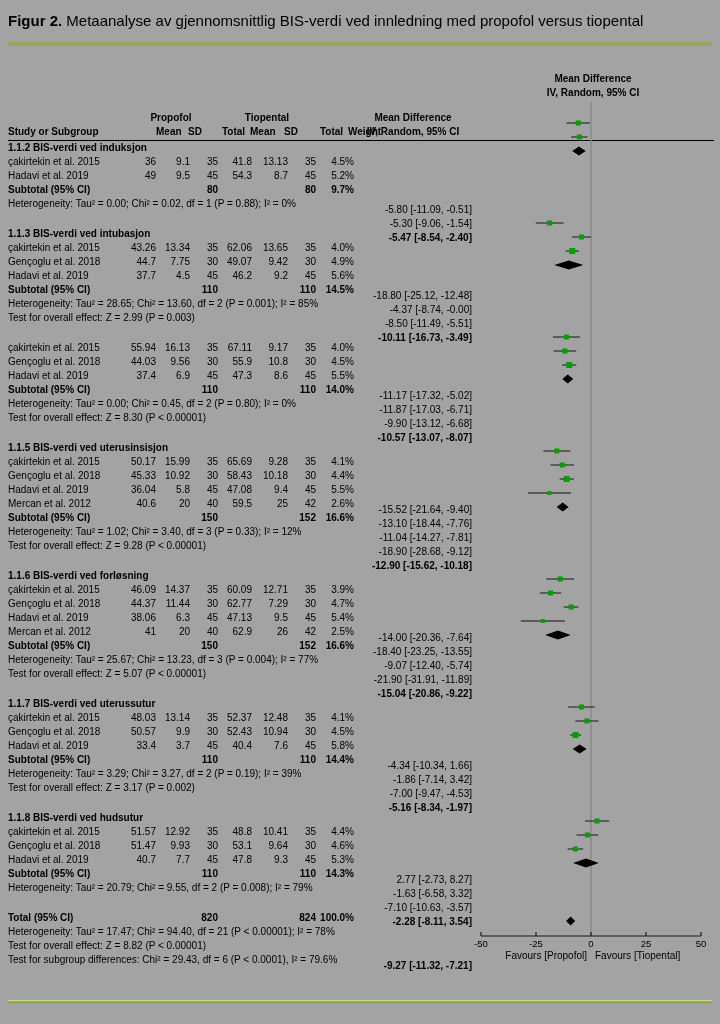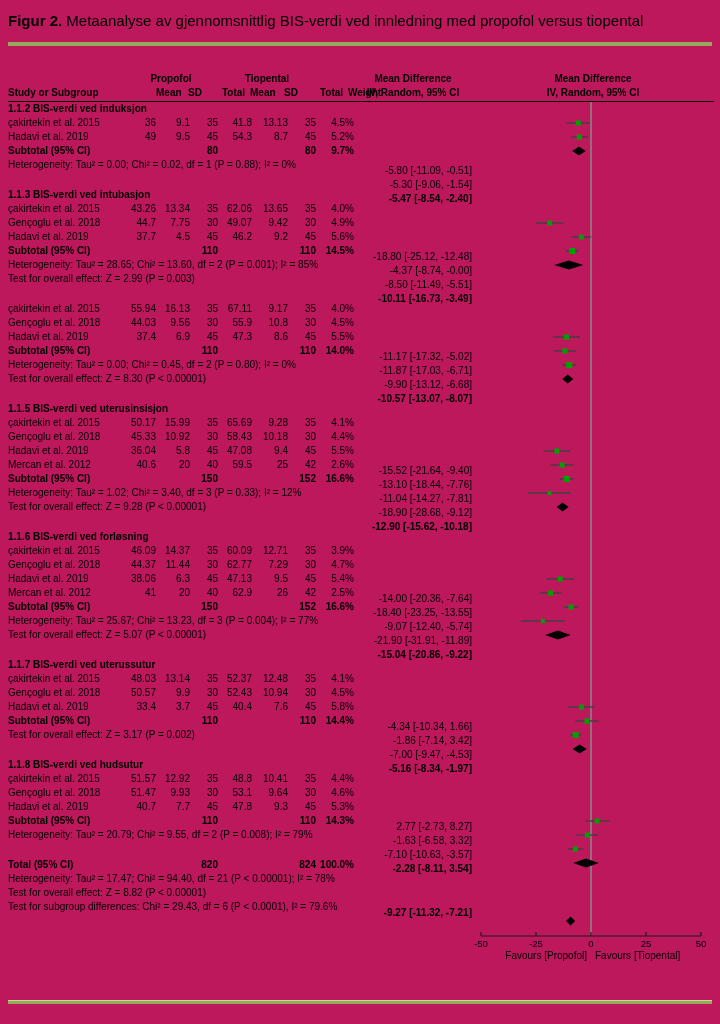--- a/index.html
+++ b/index.html
@@ -1,26 +1,26 @@
 <!DOCTYPE html>
 <html><head>
 <meta charset="utf-8">
 <style>
   html,body{margin:0;padding:0;background:#fff;}
   body{width:720px;height:1024px;font-family:"Liberation Sans",sans-serif;color:#000;overflow:hidden;}
-  .page{position:relative;width:720px;height:1024px;background:#be185d;}
+  .page{position:relative;width:720px;height:1024px;background:#a3a3a3;}
   .title{padding:11px 8px 6px 8px;font-size:15px;line-height:19px;}
   .title .b{font-weight:bold;}
   .rule-top{height:4px;background:#96a95a;margin:6px 8px 0 8px;}
   .rule-bottom{position:absolute;left:8px;right:8px;top:1000px;height:3px;background:#96a95a;border-top:1px solid #c9d69a;}
   .fig{position:relative;margin:26px 0 0 8px;font-size:10px;line-height:14px;}
   .hdr{display:flex;width:706px;border-bottom:1.5px solid #000;font-weight:bold;padding-bottom:1px;}
   .hdr-left{width:464px;}
   .hdr-right{width:242px;text-align:center;}
-  .hrow1{display:grid;grid-template-columns:116px 94px 98px 38px 118px;height:14px;}
+  .hrow1{display:grid;grid-template-columns:116px 94px 98px 38px 118px;height:14px;margin-top:39px;}
   .hrow2{display:grid;grid-template-columns:116px 32px 34px 28px 34px 36px 28px 38px 118px;height:14px;}
   .hc{white-space:nowrap;}
   .center{text-align:center;}
   .right{text-align:right;margin-left:32px;}
   #rows{width:464px;}
   .grow{display:grid;grid-template-columns:116px 32px 34px 28px 34px 36px 28px 38px 118px;height:14px;white-space:nowrap;}
   .brow{height:14px;white-space:nowrap;}
   .sp{height:16px;}
   .b{font-weight:bold;}
   .num{text-align:right;}
@@ -355,20 +355,21 @@
           <div class="">Subtotal (95% CI)</div>
           <div class="num"></div>
           <div class="num"></div>
           <div class="num">110</div>
           <div class="num"></div>
           <div class="num"></div>
           <div class="num">110</div>
           <div class="num">14.4%</div>
           <div class="ci">-5.16 [-8.34, -1.97]</div>
         </div>
+        <div class="brow">Heterogeneity: Tau² = 3.29; Chi² = 3.27, df = 2 (P = 0.19); I² = 39%</div>
         <div class="brow">Test for overall effect: Z = 3.17 (P = 0.002)</div>
         <div class="sp"></div>
         <div class="brow b">1.1.8 BIS-verdi ved hudsutur</div>
         <div class="grow">
           <div class="">çakirtekin et al. 2015</div>
           <div class="num">51.57</div>
           <div class="num">12.92</div>
           <div class="num">35</div>
           <div class="num">48.8</div>
           <div class="num">10.41</div>

